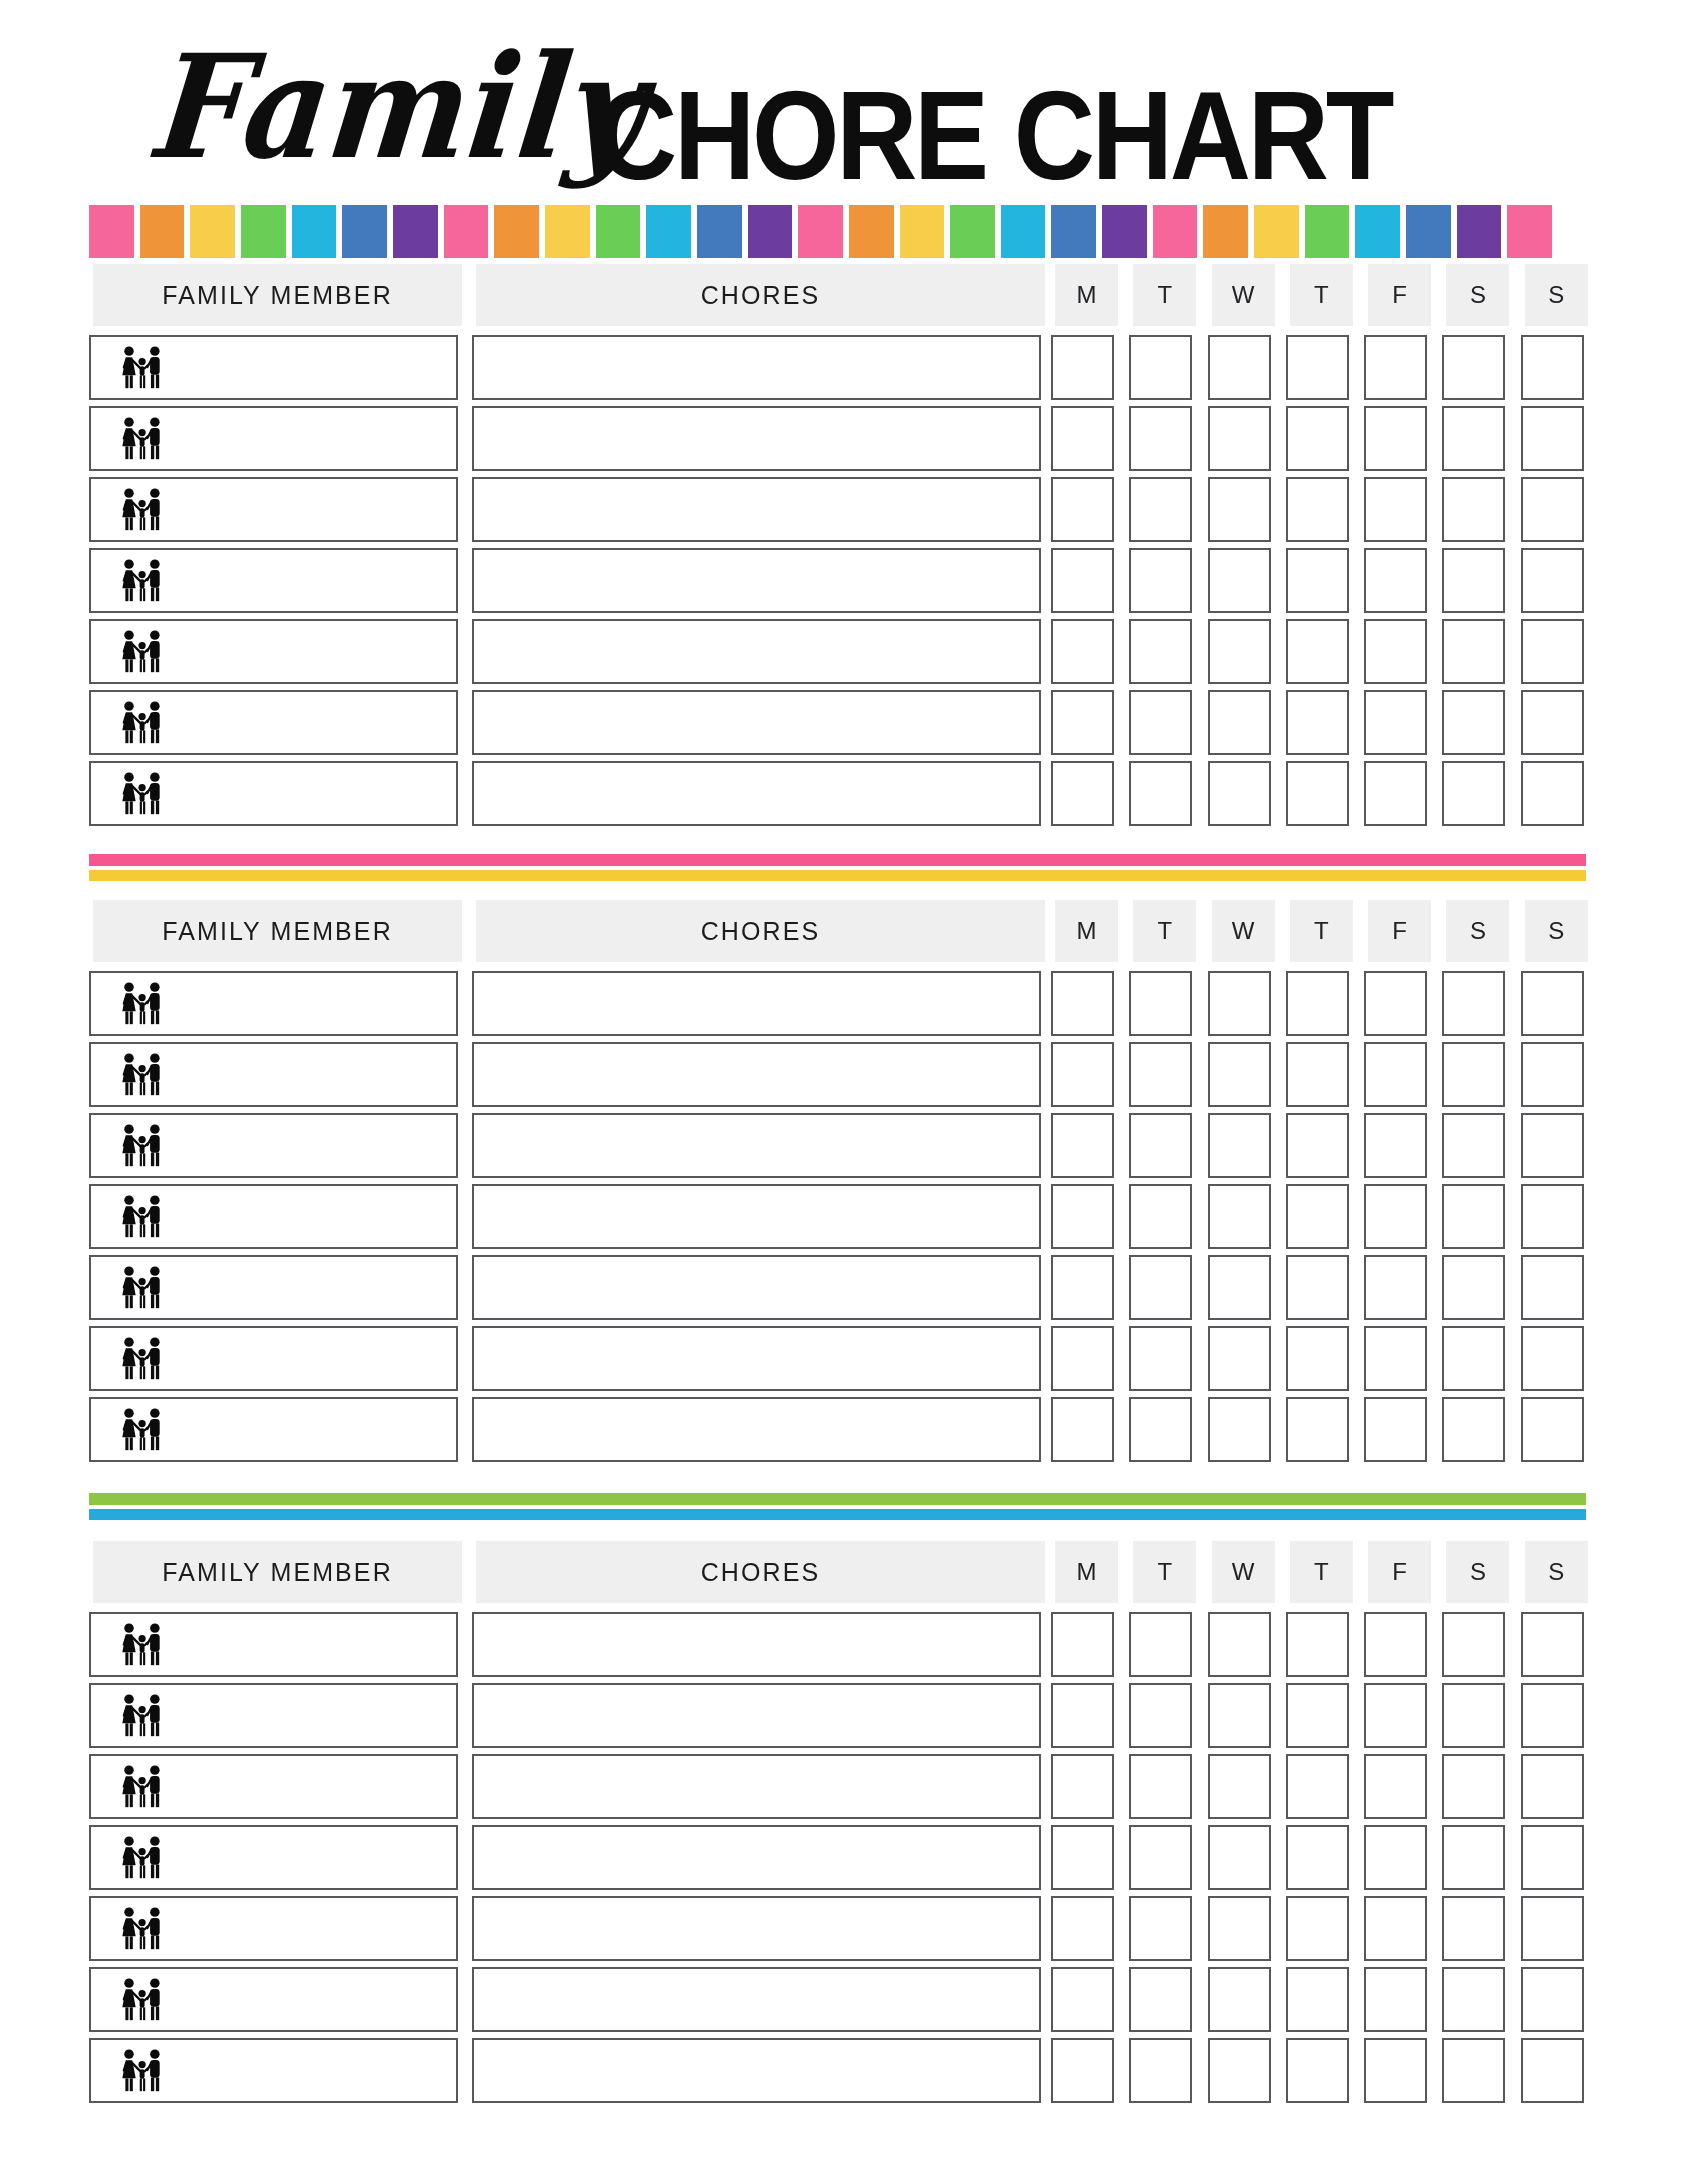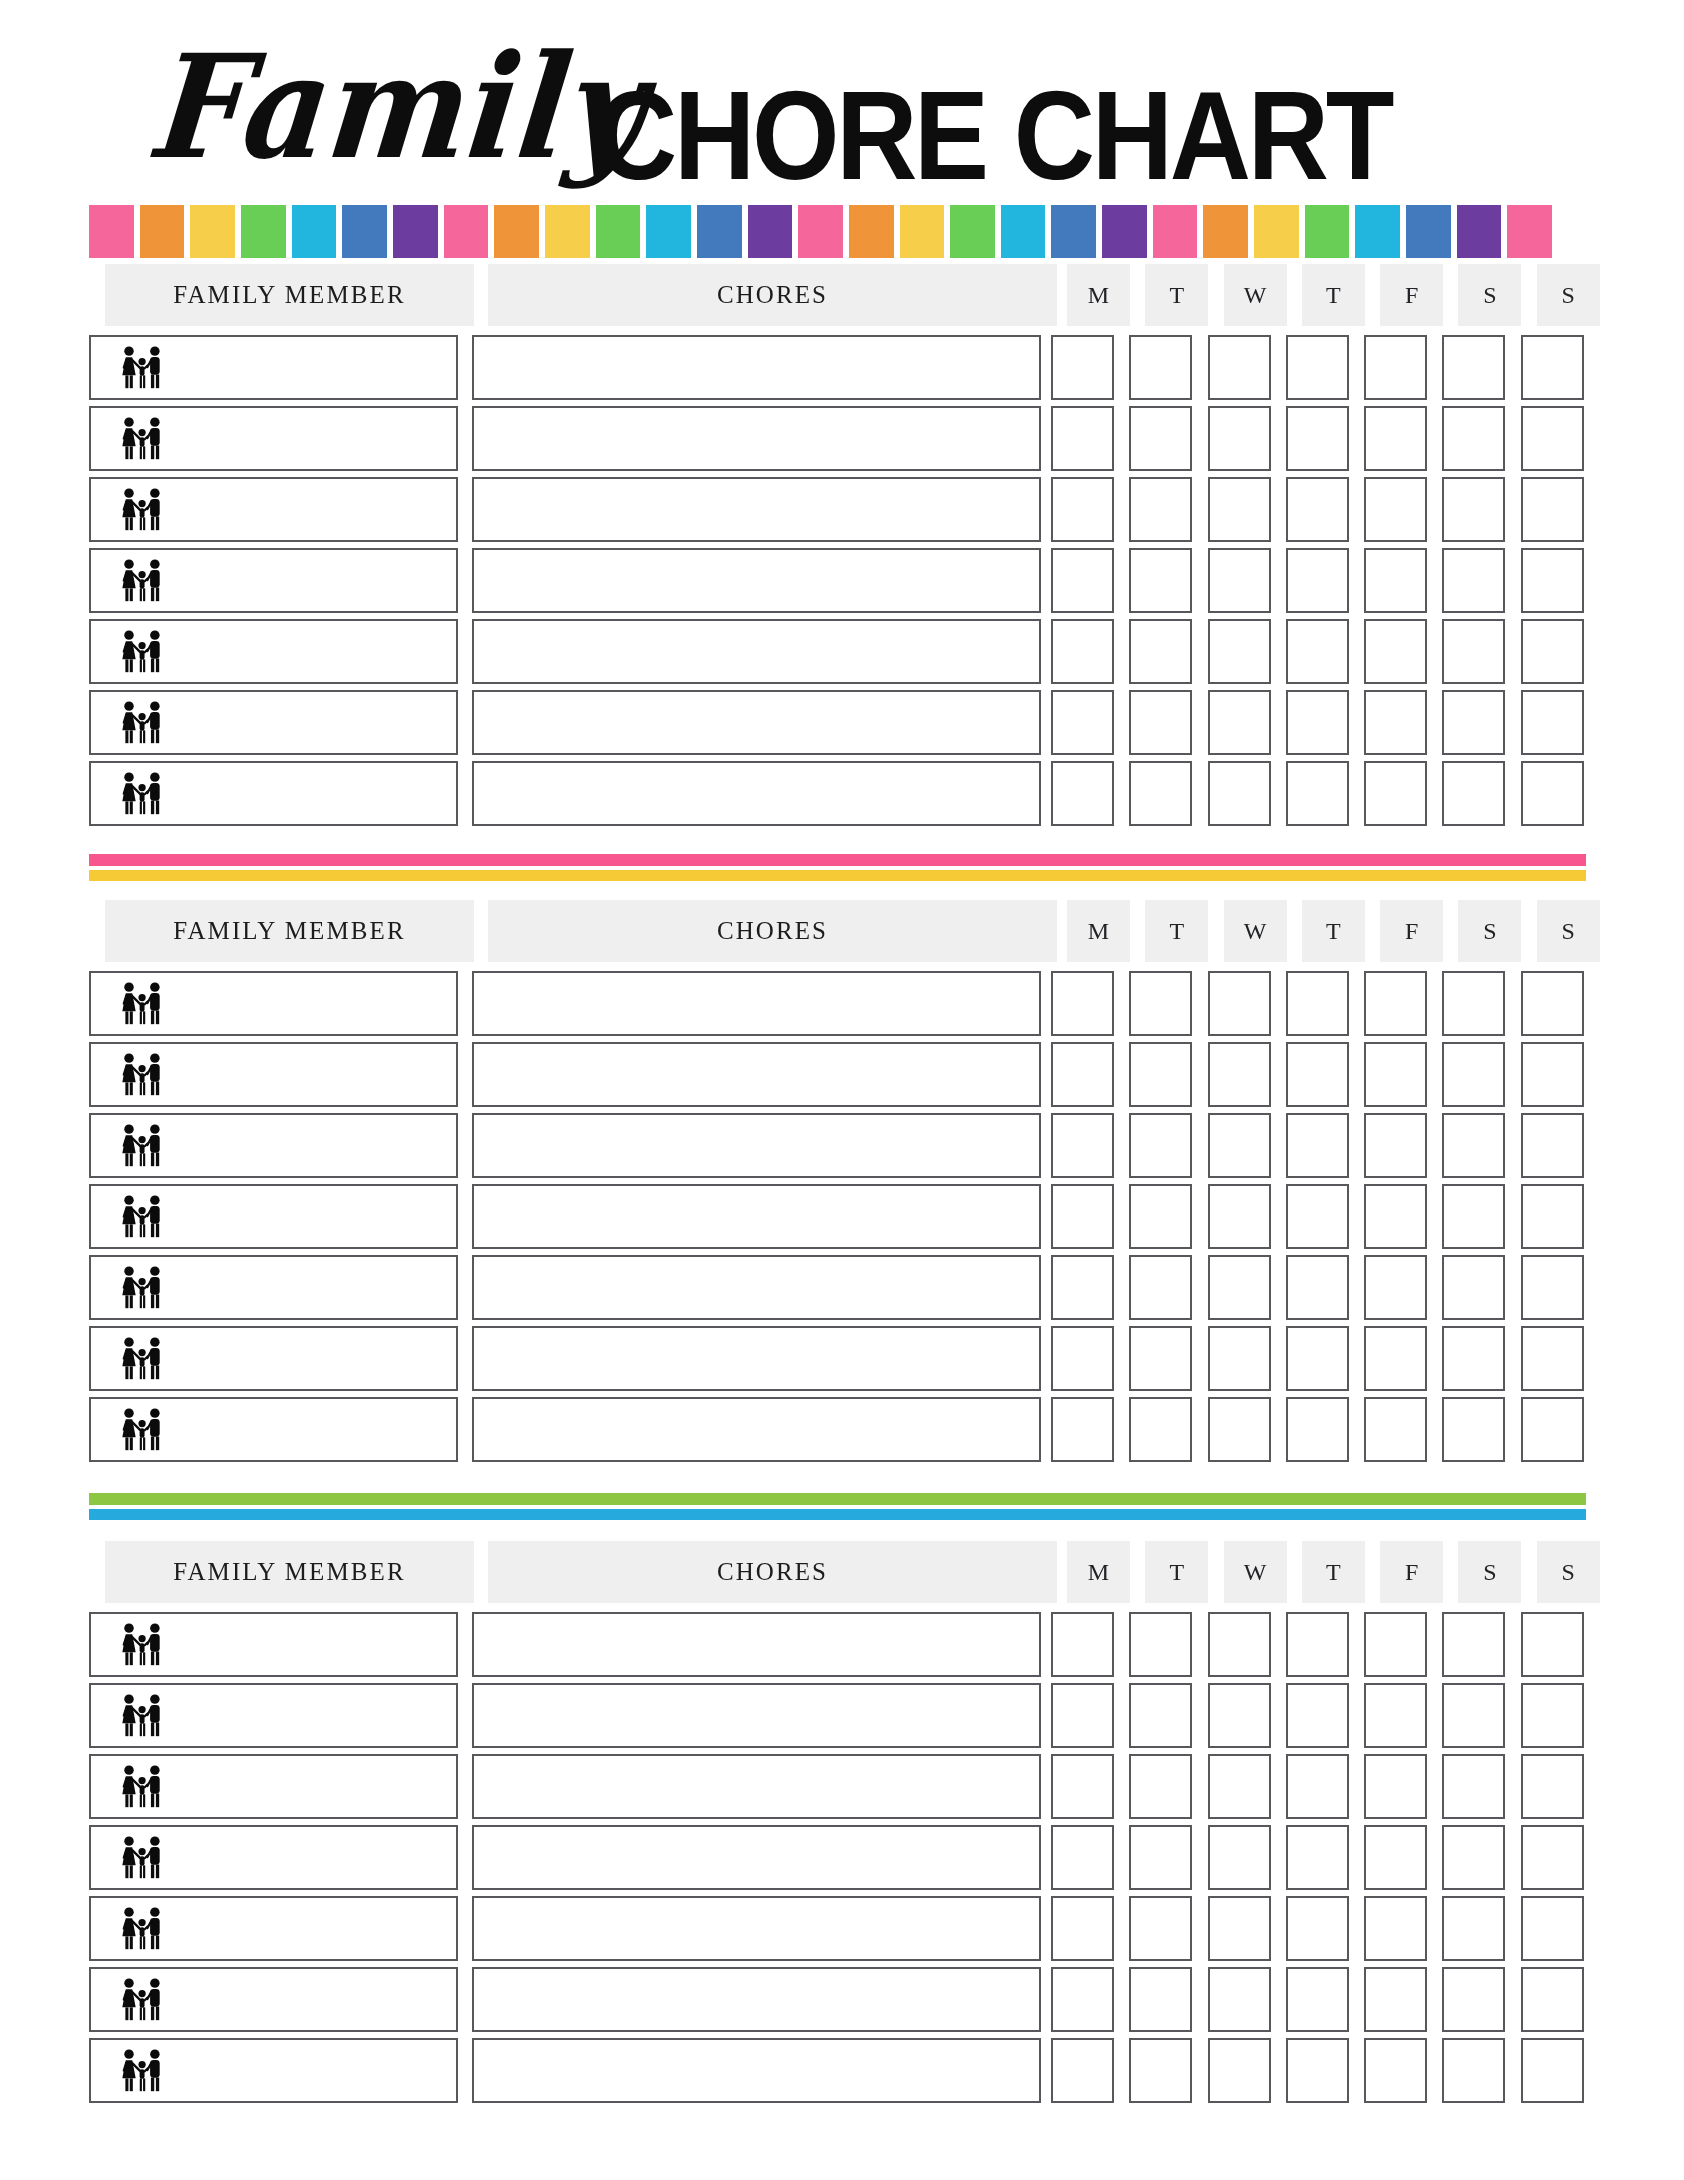--- a/index.html
+++ b/index.html
@@ -41,21 +41,21 @@
     display:flex;gap:6px;
   }
   .strip .sq{flex:1 1 0;height:100%;}
 
   
   .section{position:absolute;left:89px;width:1497px;height:560px;}
   #section-1{top:264px;}
   #section-2{top:900px;}
   #section-3{top:1541px;}
 
-  .sec-header{position:absolute;top:0;left:16px;width:100%;height:62px;font-family:Liberation Serif, serif;}
+  .sec-header{position:absolute;top:0;left:4px;width:100%;height:62px;}
   .hcell{
     position:absolute;top:0;height:62px;
     background:#efeff0;
     display:flex;align-items:center;justify-content:center;
     font-size:25px;letter-spacing:2.1px;color:#1c1c1c;
   }
   .hcell.family{left:0;width:369px;}
   .hcell.chores{left:383px;width:569px;}
   .day-headers{
     position:absolute;left:962px;top:0;height:62px;

